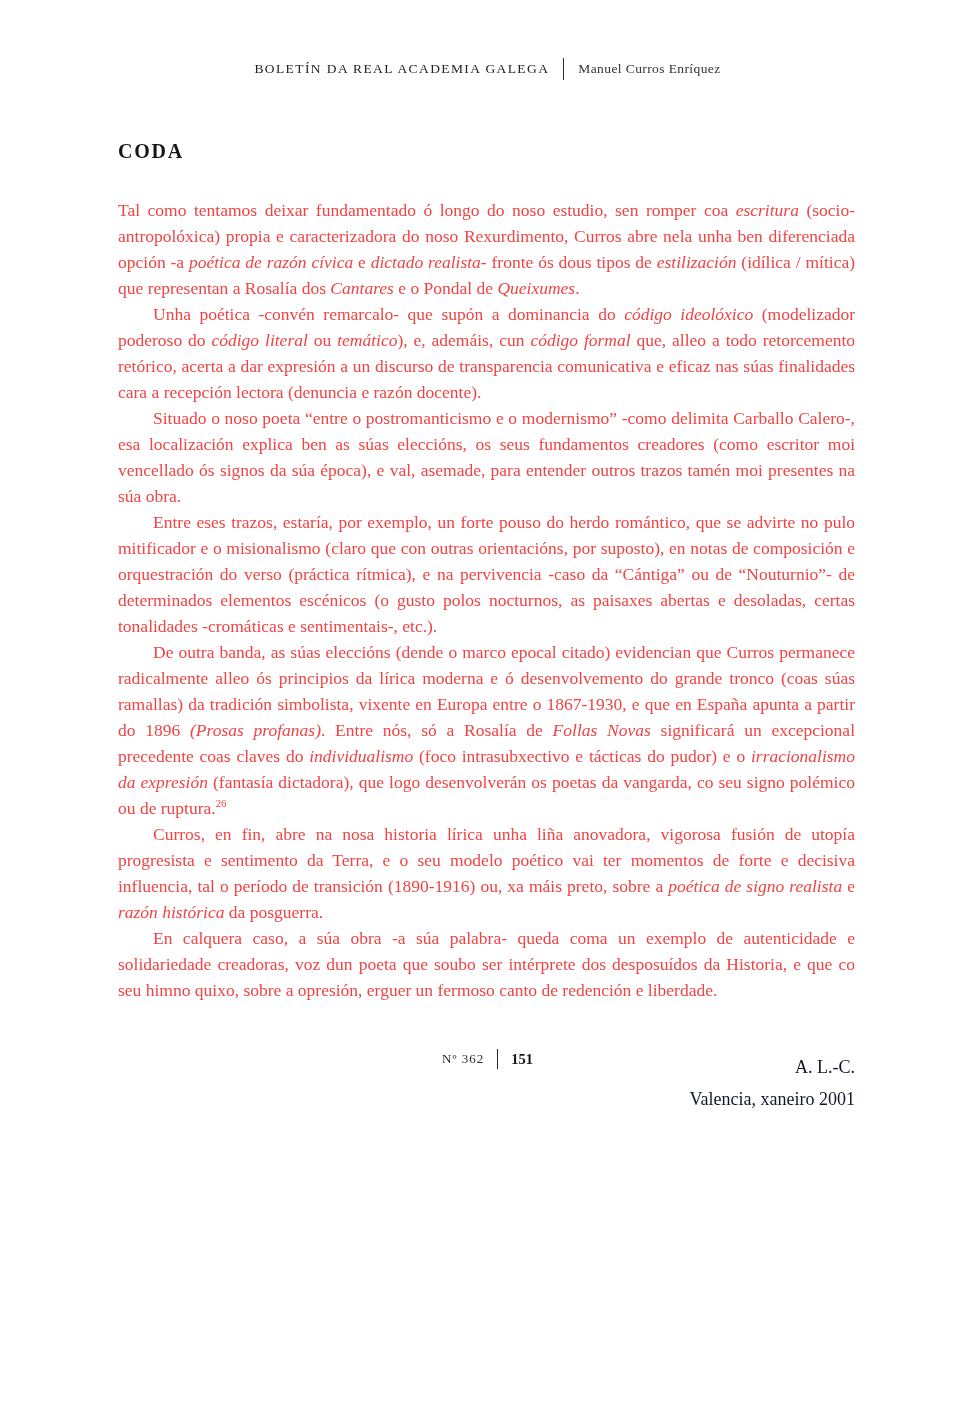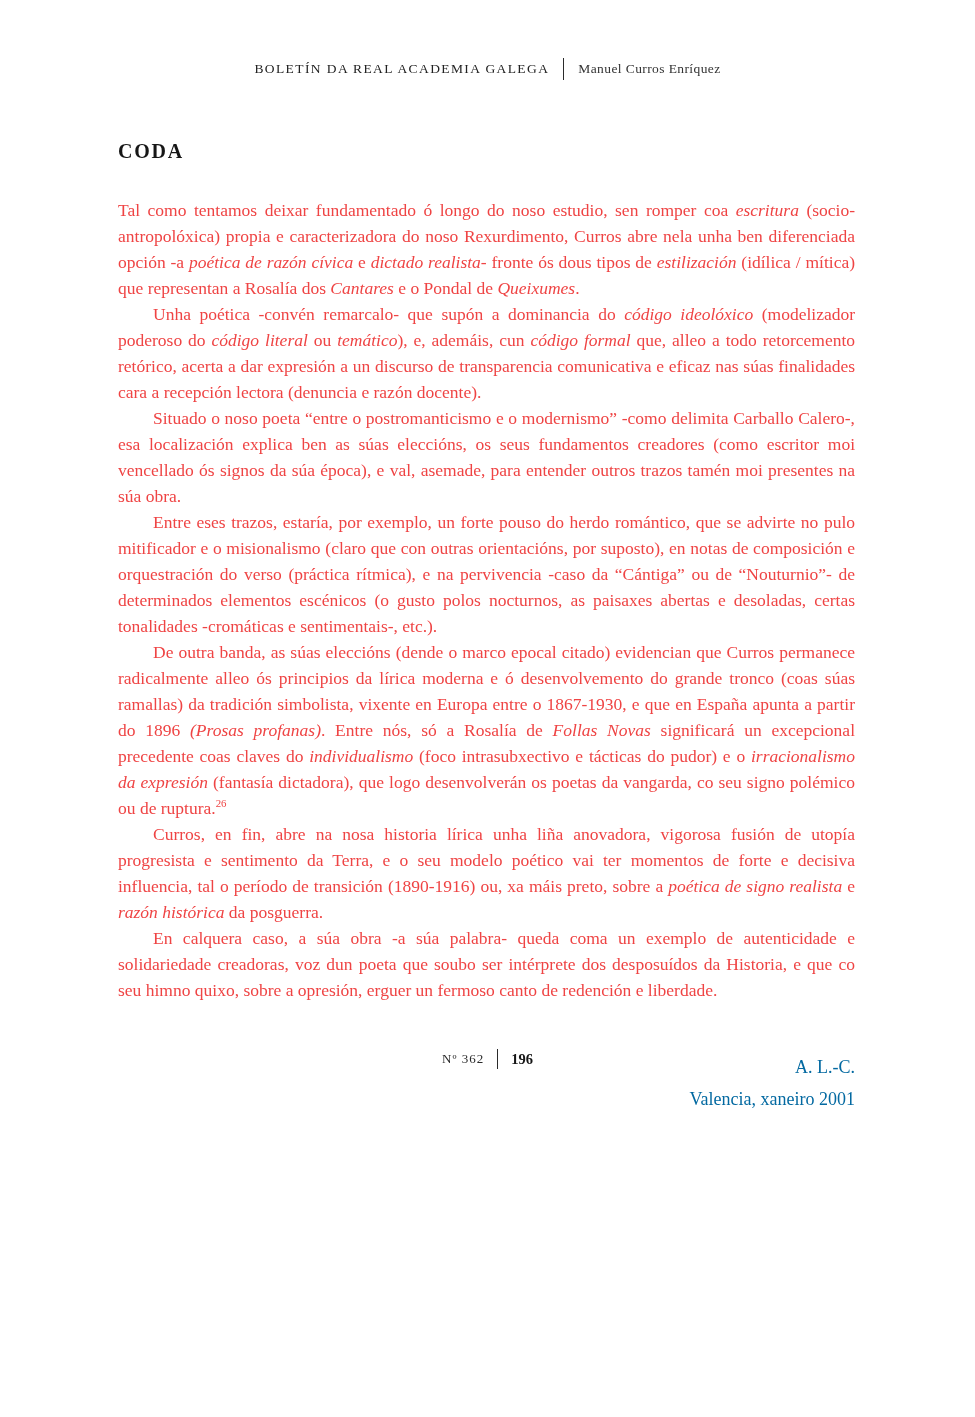--- a/index.html
+++ b/index.html
@@ -70,21 +70,21 @@
   }
   .para sup {
     font-size: 0.62em;
     line-height: 0;
   }
   .signature {
     margin-top: 48px;
     text-align: right;
     font-size: 18px;
     line-height: 32px;
-    color: #0369a1;
+    color: #0f172a;
   }
   .page-footer {
     position: absolute;
     bottom: 56px;
     left: 0;
     right: 0;
     display: flex;
     justify-content: center;
     align-items: center;
     gap: 13px;
@@ -129,16 +129,16 @@
 
     <div class="signature">
       <div>A. L.-C.</div>
       <div>Valencia, xaneiro 2001</div>
     </div>
   </main>
 
   <footer class="page-footer">
     <span class="issue">Nº 362</span>
     <span class="footer-divider"></span>
-    <span class="page-number">196</span>
+    <span class="page-number">151</span>
   </footer>
 
 </div>
 
 </body></html>

